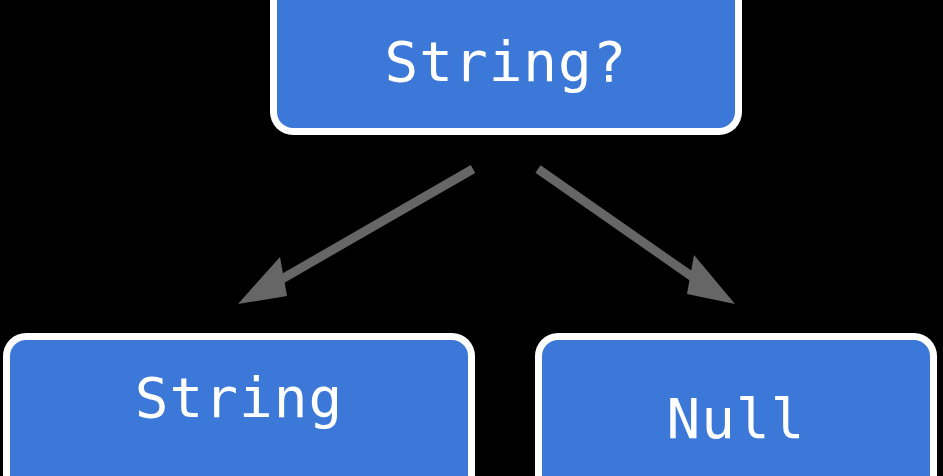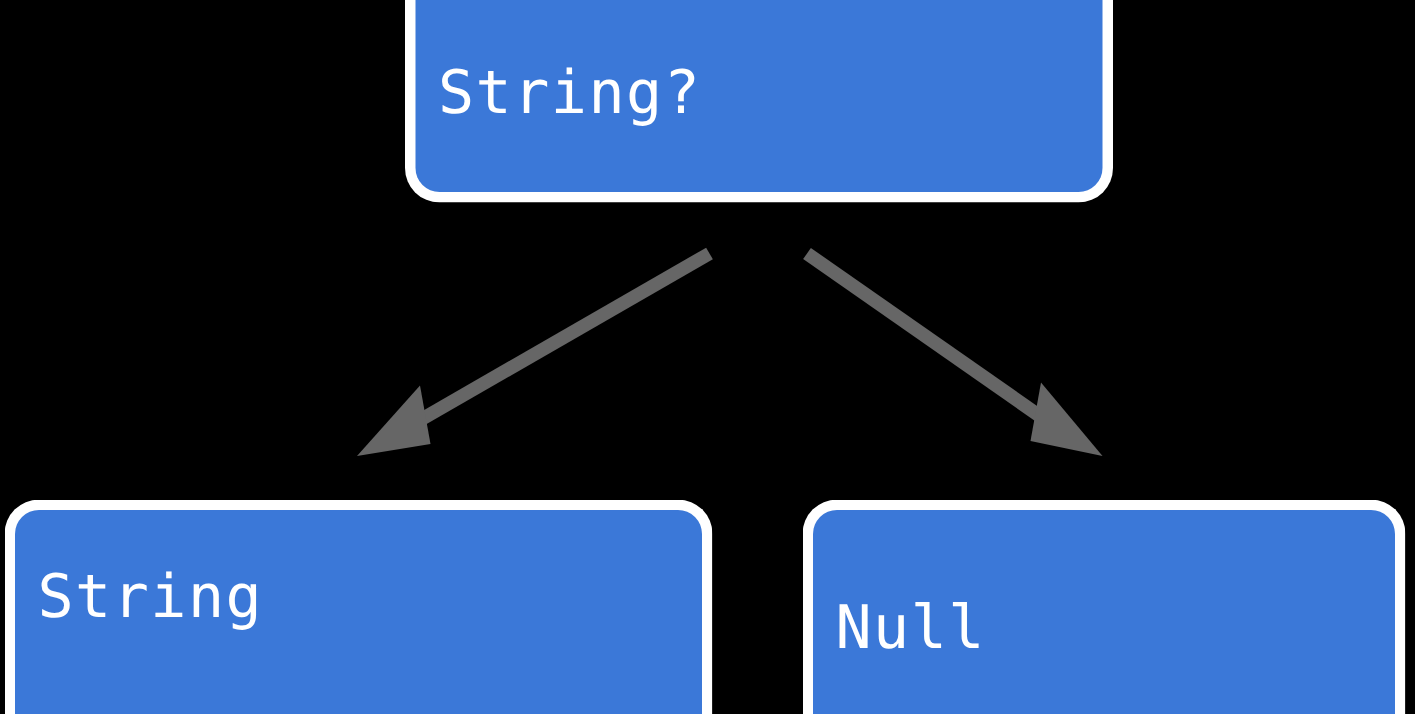--- a/index.html
+++ b/index.html
@@ -26,32 +26,32 @@
     top: 0;
     width: 943px;
     height: 476px;
     pointer-events: none;
   }
   .node {
     position: absolute;
     box-sizing: border-box;
     display: flex;
     align-items: center;
+    justify-content: center;
     background: #3b78d8;
     border: 7px solid #ffffff;
     border-radius: 23px;
     color: #ffffff;
     font-family: "DejaVu Sans Mono", "Liberation Mono", monospace;
-    font-size: 40px;
+    font-size: 56px;
     font-weight: 400;
     letter-spacing: 1px;
     line-height: 1;
     white-space: nowrap;
     user-select: none;
-    padding-left: 15px;
   }
   .node-label {
     display: block;
   }
   
   #node-root {
     left: 270px;
     top: 0px;
     width: 472px;
     height: 135px;

